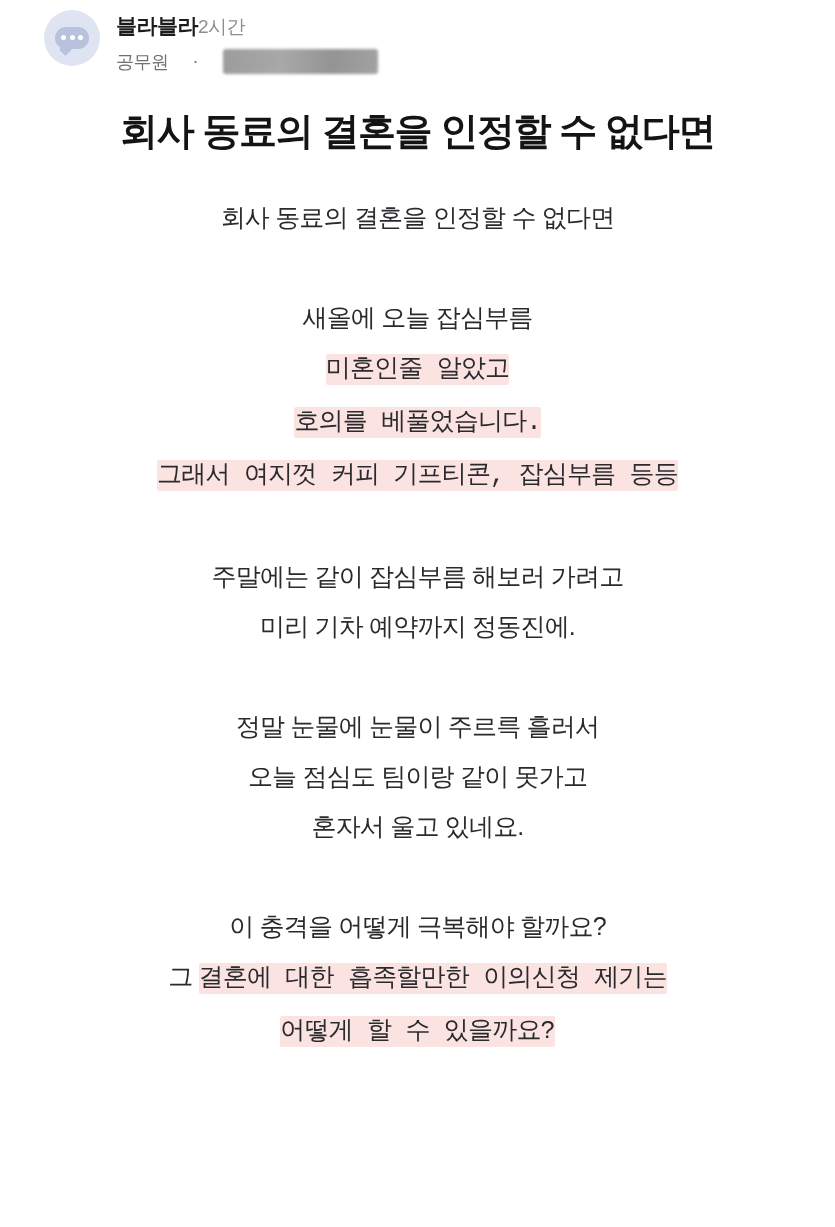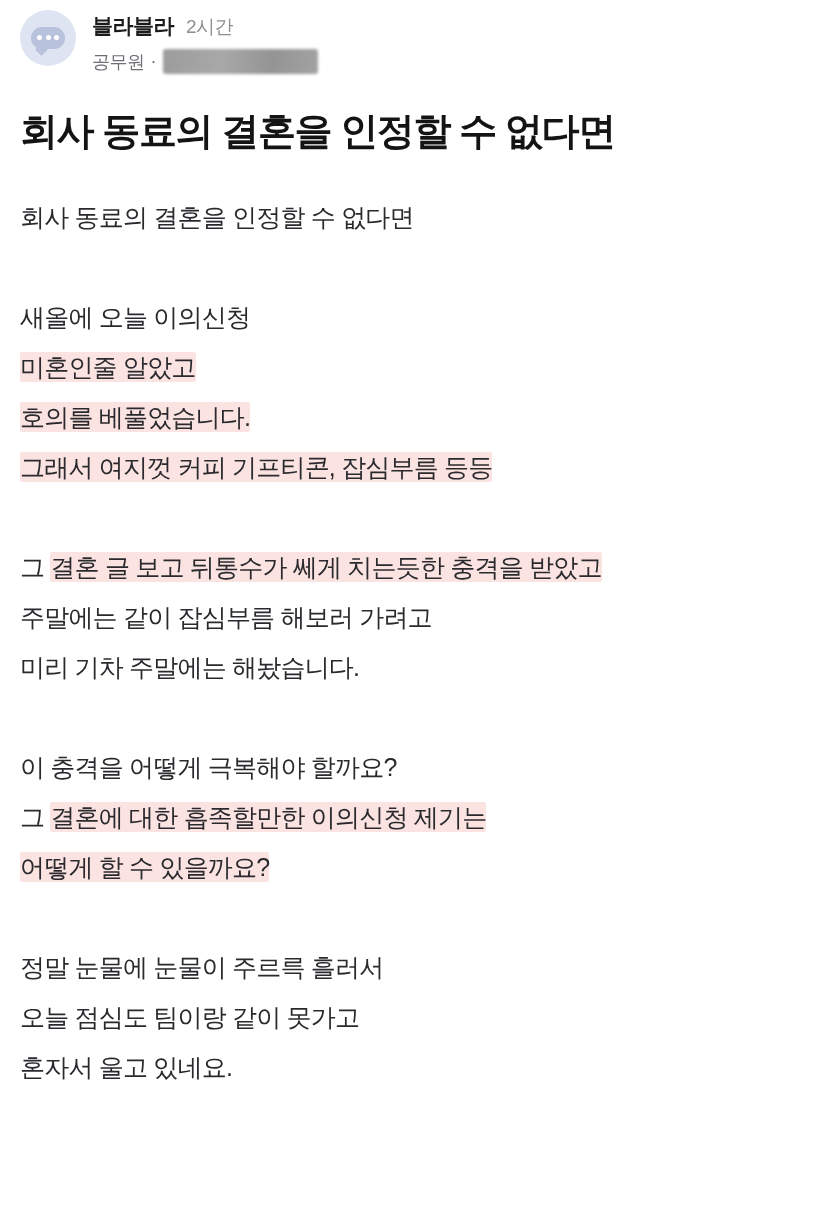--- a/index.html
+++ b/index.html
@@ -13,22 +13,23 @@
     font-family: "Liberation Sans", "DejaVu Sans", sans-serif;
     color: #1a1a1a;
     position: relative;
     overflow: hidden;
   }
 
   .page {
     width: 835px;
     height: 1227px;
     box-sizing: border-box;
-    padding: 0 20px;
+    padding: 0 44px;
     position: relative;
+    text-align: center;
   }
 
   
   .post-header {
     display: flex;
     align-items: flex-start;
     padding-top: 10px;
     height: 86px;
     box-sizing: border-box;
   }
@@ -90,27 +91,28 @@
   }
   .author-name {
     font-size: 21px;
     font-weight: 700;
     color: #1b1b1b;
     letter-spacing: -0.5px;
   }
   .post-time {
     font-size: 19px;
     color: #8d8d92;
-    margin-left: 12px;
+    margin-left: 0;
     letter-spacing: -0.5px;
   }
   .meta-line-2 {
     display: flex;
     align-items: center;
     margin-top: 9px;
+    gap: 18px;
   }
   .author-job {
     font-size: 18px;
     color: #6f6f75;
     letter-spacing: -0.5px;
   }
   .meta-dot {
     font-size: 18px;
     color: #6f6f75;
     margin: 0 6px;
@@ -150,20 +152,21 @@
   }
   .line {
     display: block;
     white-space: pre-wrap;
   }
   .hl {
     background: #fbe3e1;
     border-radius: 2px;
     padding: 1px 0;
     box-decoration-break: clone;
+    font-family: Liberation Mono, monospace;
     -webkit-box-decoration-break: clone;
   }
 </style>
 </head>
 <body>
 
 <div class="page">
 
   <div class="post-header">
 
@@ -190,35 +193,34 @@
 
   </div>
 
   <h1 class="post-title">회사 동료의 결혼을 인정할 수 없다면</h1>
 
   <div class="post-body" id="post-body">
       <p class="para">
         <span class="line"><span>회사 동료의 결혼을 인정할 수 없다면</span></span>
       </p>
       <p class="para">
-        <span class="line"><span>새올에 오늘 이의신청</span></span>
+        <span class="line"><span>새올에 오늘 잡심부름</span></span>
         <span class="line"><span class="hl">미혼인줄 알았고</span></span>
         <span class="line"><span class="hl">호의를 베풀었습니다.</span></span>
         <span class="line"><span class="hl">그래서 여지껏 커피 기프티콘, 잡심부름 등등</span></span>
       </p>
       <p class="para">
-        <span class="line"><span>그 </span><span class="hl">결혼 글 보고 뒤통수가 쎄게 치는듯한 충격을 받았고</span></span>
         <span class="line"><span>주말에는 같이 잡심부름 해보러 가려고</span></span>
-        <span class="line"><span>미리 기차 주말에는 해놨습니다.</span></span>
+        <span class="line"><span>미리 기차 예약까지 정동진에.</span></span>
+      </p>
+      <p class="para">
+        <span class="line"><span>정말 눈물에 눈물이 주르륵 흘러서</span></span>
+        <span class="line"><span>오늘 점심도 팀이랑 같이 못가고</span></span>
+        <span class="line"><span>혼자서 울고 있네요.</span></span>
       </p>
       <p class="para">
         <span class="line"><span>이 충격을 어떻게 극복해야 할까요?</span></span>
         <span class="line"><span>그 </span><span class="hl">결혼에 대한 흡족할만한 이의신청 제기는</span></span>
         <span class="line"><span class="hl">어떻게 할 수 있을까요?</span></span>
       </p>
-      <p class="para">
-        <span class="line"><span>정말 눈물에 눈물이 주르륵 흘러서</span></span>
-        <span class="line"><span>오늘 점심도 팀이랑 같이 못가고</span></span>
-        <span class="line"><span>혼자서 울고 있네요.</span></span>
-      </p>
     </div>
 
 </div>
 
 </body></html>

